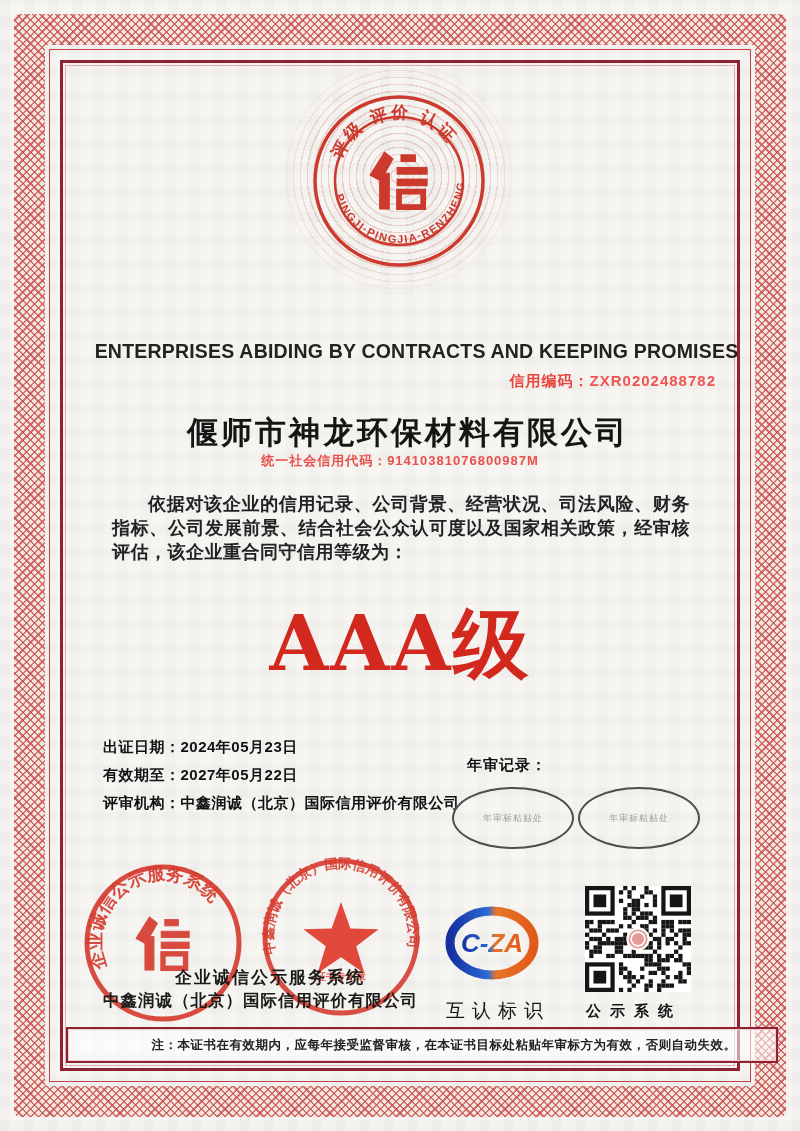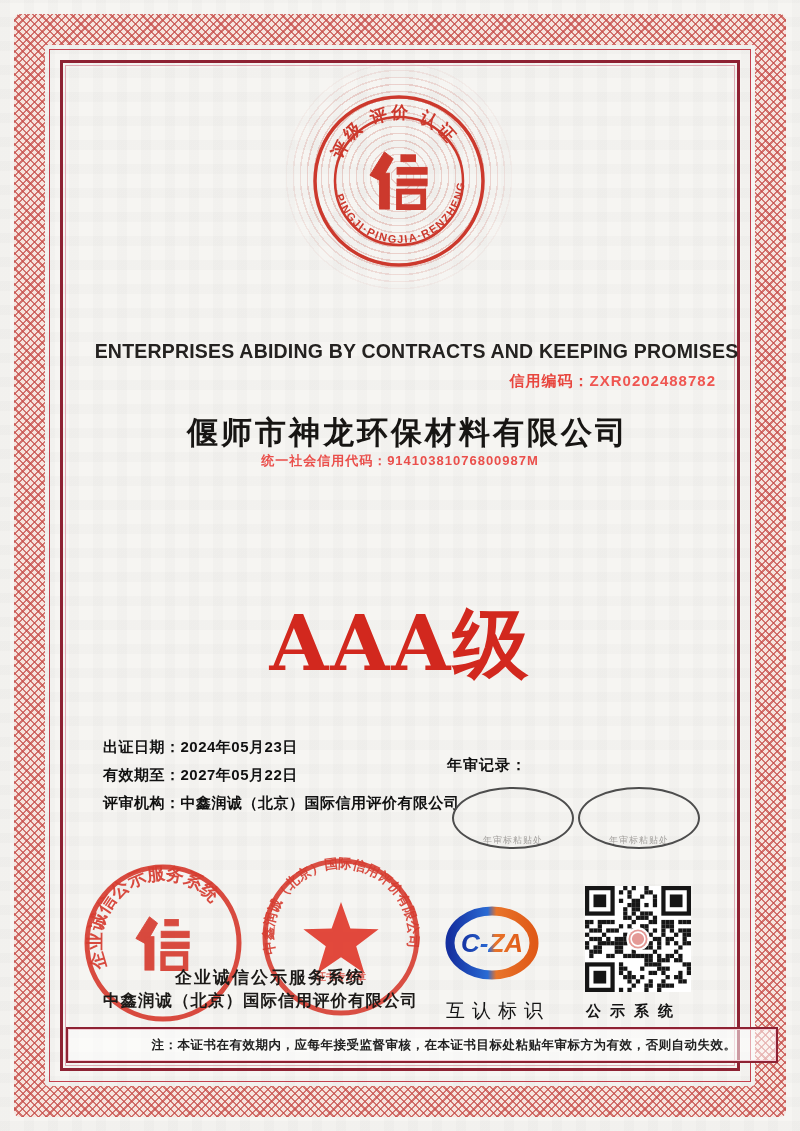--- a/index.html
+++ b/index.html
@@ -40,23 +40,23 @@
   .subtitle{top:340px;font-size:19.5px;font-weight:700;color:#242220;letter-spacing:0.2px;padding-left:33px;}
   .credit-code{top:372px;right:84px;font-size:15px;font-weight:700;color:#e8463e;letter-spacing:1px;}
   .credit-code .val{font-weight:700;color:#ef5550;}
   .company{top:412px;font-size:31px;font-weight:900;color:#171513;letter-spacing:3px;padding-left:16px;}
   .uscc{top:452px;font-size:13px;font-weight:700;color:#ea4f4b;letter-spacing:1px;}
   .statement{left:112px;top:492px;width:578px;font-size:18px;font-weight:700;color:#222;line-height:1.34;text-align:justify;text-indent:2em;letter-spacing:0.5px;}
   .rating{top:594px;font-size:76px;font-weight:700;color:#d2281e;font-family:"DejaVu Serif","Liberation Serif",serif;letter-spacing:2px;}
 
   .details{left:103px;top:733px;font-size:15px;font-weight:700;color:#111;}
   .details .row{height:28px;line-height:28px;letter-spacing:0.5px;}
-  .annual-label{left:447px;top:756px;font-size:15px;font-weight:700;color:#111;letter-spacing:1px;}
+  .annual-label{left:467px;top:756px;font-size:15px;font-weight:700;color:#111;letter-spacing:1px;}
   .oval{top:787px;width:118px;height:58px;border:2px solid #4d4d4d;border-radius:50%;
-    display:flex;align-items:flex-end;justify-content:center;font-size:9px;color:#a3a09d;letter-spacing:1px;}
+    display:flex;align-items:center;justify-content:center;font-size:9px;color:#a3a09d;letter-spacing:1px;}
   .oval1{left:452px;} .oval2{left:578px;}
 
   .seal{width:162px;height:162px;}
   .seal-left{left:82px;top:862px;}
   .seal-right{left:260px;top:856px;}
   .footer-line1{left:175px;top:966px;font-size:17px;font-weight:800;color:#1c1a18;letter-spacing:2px;}
   .footer-line2{left:103px;top:990px;font-size:16.5px;font-weight:800;color:#1c1a18;letter-spacing:1px;}
 
   .cza{left:444px;top:906px;width:96px;height:74px;}
   .mutual-label{left:446px;top:998px;font-size:19px;font-weight:400;color:#141414;letter-spacing:7px;}
@@ -105,20 +105,21 @@
 
   <div class="abs center subtitle">ENTERPRISES ABIDING BY CONTRACTS AND KEEPING PROMISES</div>
 
   <div class="abs credit-code">
     <span>信用编码：</span><span class="val">ZXR0202488782</span>
   </div>
 
   <div class="abs center company">偃师市神龙环保材料有限公司</div>
   <div class="abs center uscc">统一社会信用代码：91410381076800987M</div>
 
+  <div class="abs statement">依据对该企业的信用记录、公司背景、经营状况、司法风险、财务指标、公司发展前景、结合社会公众认可度以及国家相关政策，经审核评估，该企业重合同守信用等级为：</div>
 
   <div class="abs center rating">AAA级</div>
 
   <div class="abs details">
     <div class="row"><span>出证日期：</span><span>2024年05月23日</span></div>
     <div class="row"><span>有效期至：</span><span>2027年05月22日</span></div>
     <div class="row"><span>评审机构：</span><span>中鑫润诚（北京）国际信用评价有限公司</span></div>
   </div>
 
   <div class="abs annual-label">年审记录：</div>

